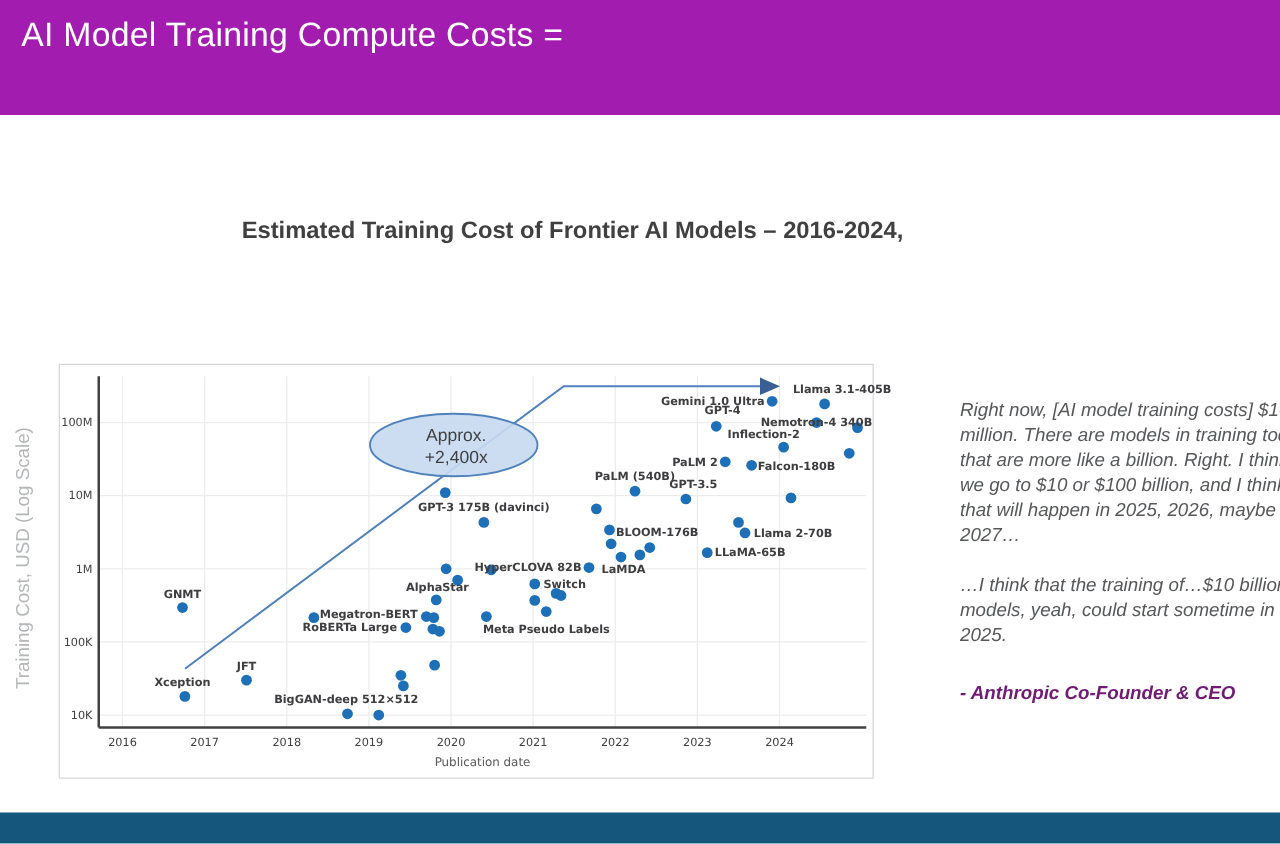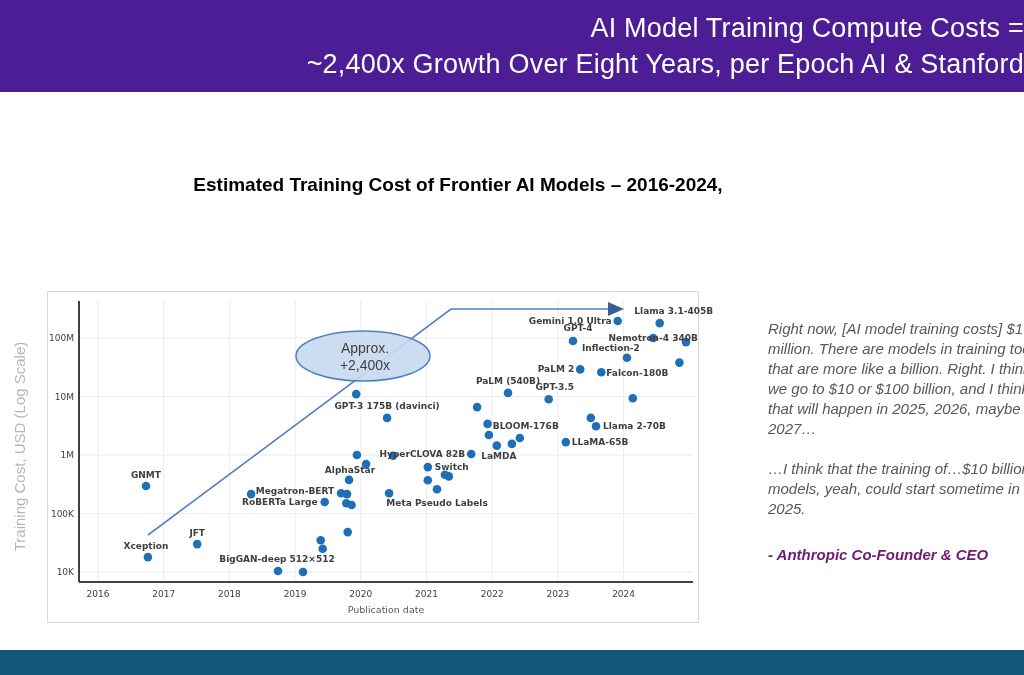--- a/index.html
+++ b/index.html
@@ -1,41 +1,40 @@
 <!DOCTYPE html>
 <html><head>
 <meta charset="utf-8">
 <style>
   html,body{margin:0;padding:0;background:#e8e8e8;}
   .slide{position:relative;width:1024px;height:675px;background:#ffffff;overflow:hidden;
          font-family:"Liberation Sans",sans-serif;}
-  .header-bar{position:absolute;left:0;top:0;width:1024px;height:92px;background:#4c1d95;
-              color:#ffffff;padding:10px 0 0 17px;box-sizing:border-box;text-align:right;}
+  .header-bar{position:absolute;left:0;top:0;width:1024px;height:92px;background:#a21caf;
+              color:#ffffff;padding:10px 0 0 17px;box-sizing:border-box;}
   .header-bar .hline{font-size:27px;line-height:36px;font-weight:400;letter-spacing:0.2px;}
   .footer-bar{position:absolute;left:0;top:650px;width:1024px;height:25px;background:#15567d;}
   .chart-title{position:absolute;left:148px;top:171px;width:620px;text-align:center;
-               color:#000000;font-size:19px;font-weight:700;line-height:27px;}
+               color:#404040;font-size:19px;font-weight:700;line-height:27px;}
   .y-axis-title{position:absolute;left:-96px;top:438px;width:230px;text-align:center;
                 color:#b4b6b8;font-size:15px;transform:rotate(-90deg);transform-origin:center;}
   .chart-frame{position:absolute;left:47px;top:291px;width:650px;height:330px;
                border:1px solid #d7d7d7;background:#ffffff;overflow:visible;}
   .chart-frame svg{overflow:visible;display:block;}
   .quote-panel{position:absolute;left:768px;top:319px;width:290px;
                color:#57585a;font-size:15px;font-style:italic;line-height:20px;}
   .quote-panel p{margin:0 0 20px 0;}
   .quote-attr{color:#701a75;font-weight:700;font-style:italic;line-height:20px;margin-top:26px;}
 </style>
 </head>
 <body>
 
 <div class="slide">
 
   <div class="header-bar">
     <div class="hline">AI Model Training Compute Costs =</div>
-    <div class="hline">~2,400x Growth Over Eight Years, per Epoch AI &amp; Stanford</div>
   </div>
 
   <div class="chart-title">
     <div>Estimated Training Cost of Frontier AI Models – 2016-2024,</div>
   </div>
 
   <div class="y-axis-title">Training Cost, USD (Log Scale)</div>
 
   <div class="chart-frame">
     <svg id="scatter-svg" width="650" height="330" viewBox="0 0 650 330">

